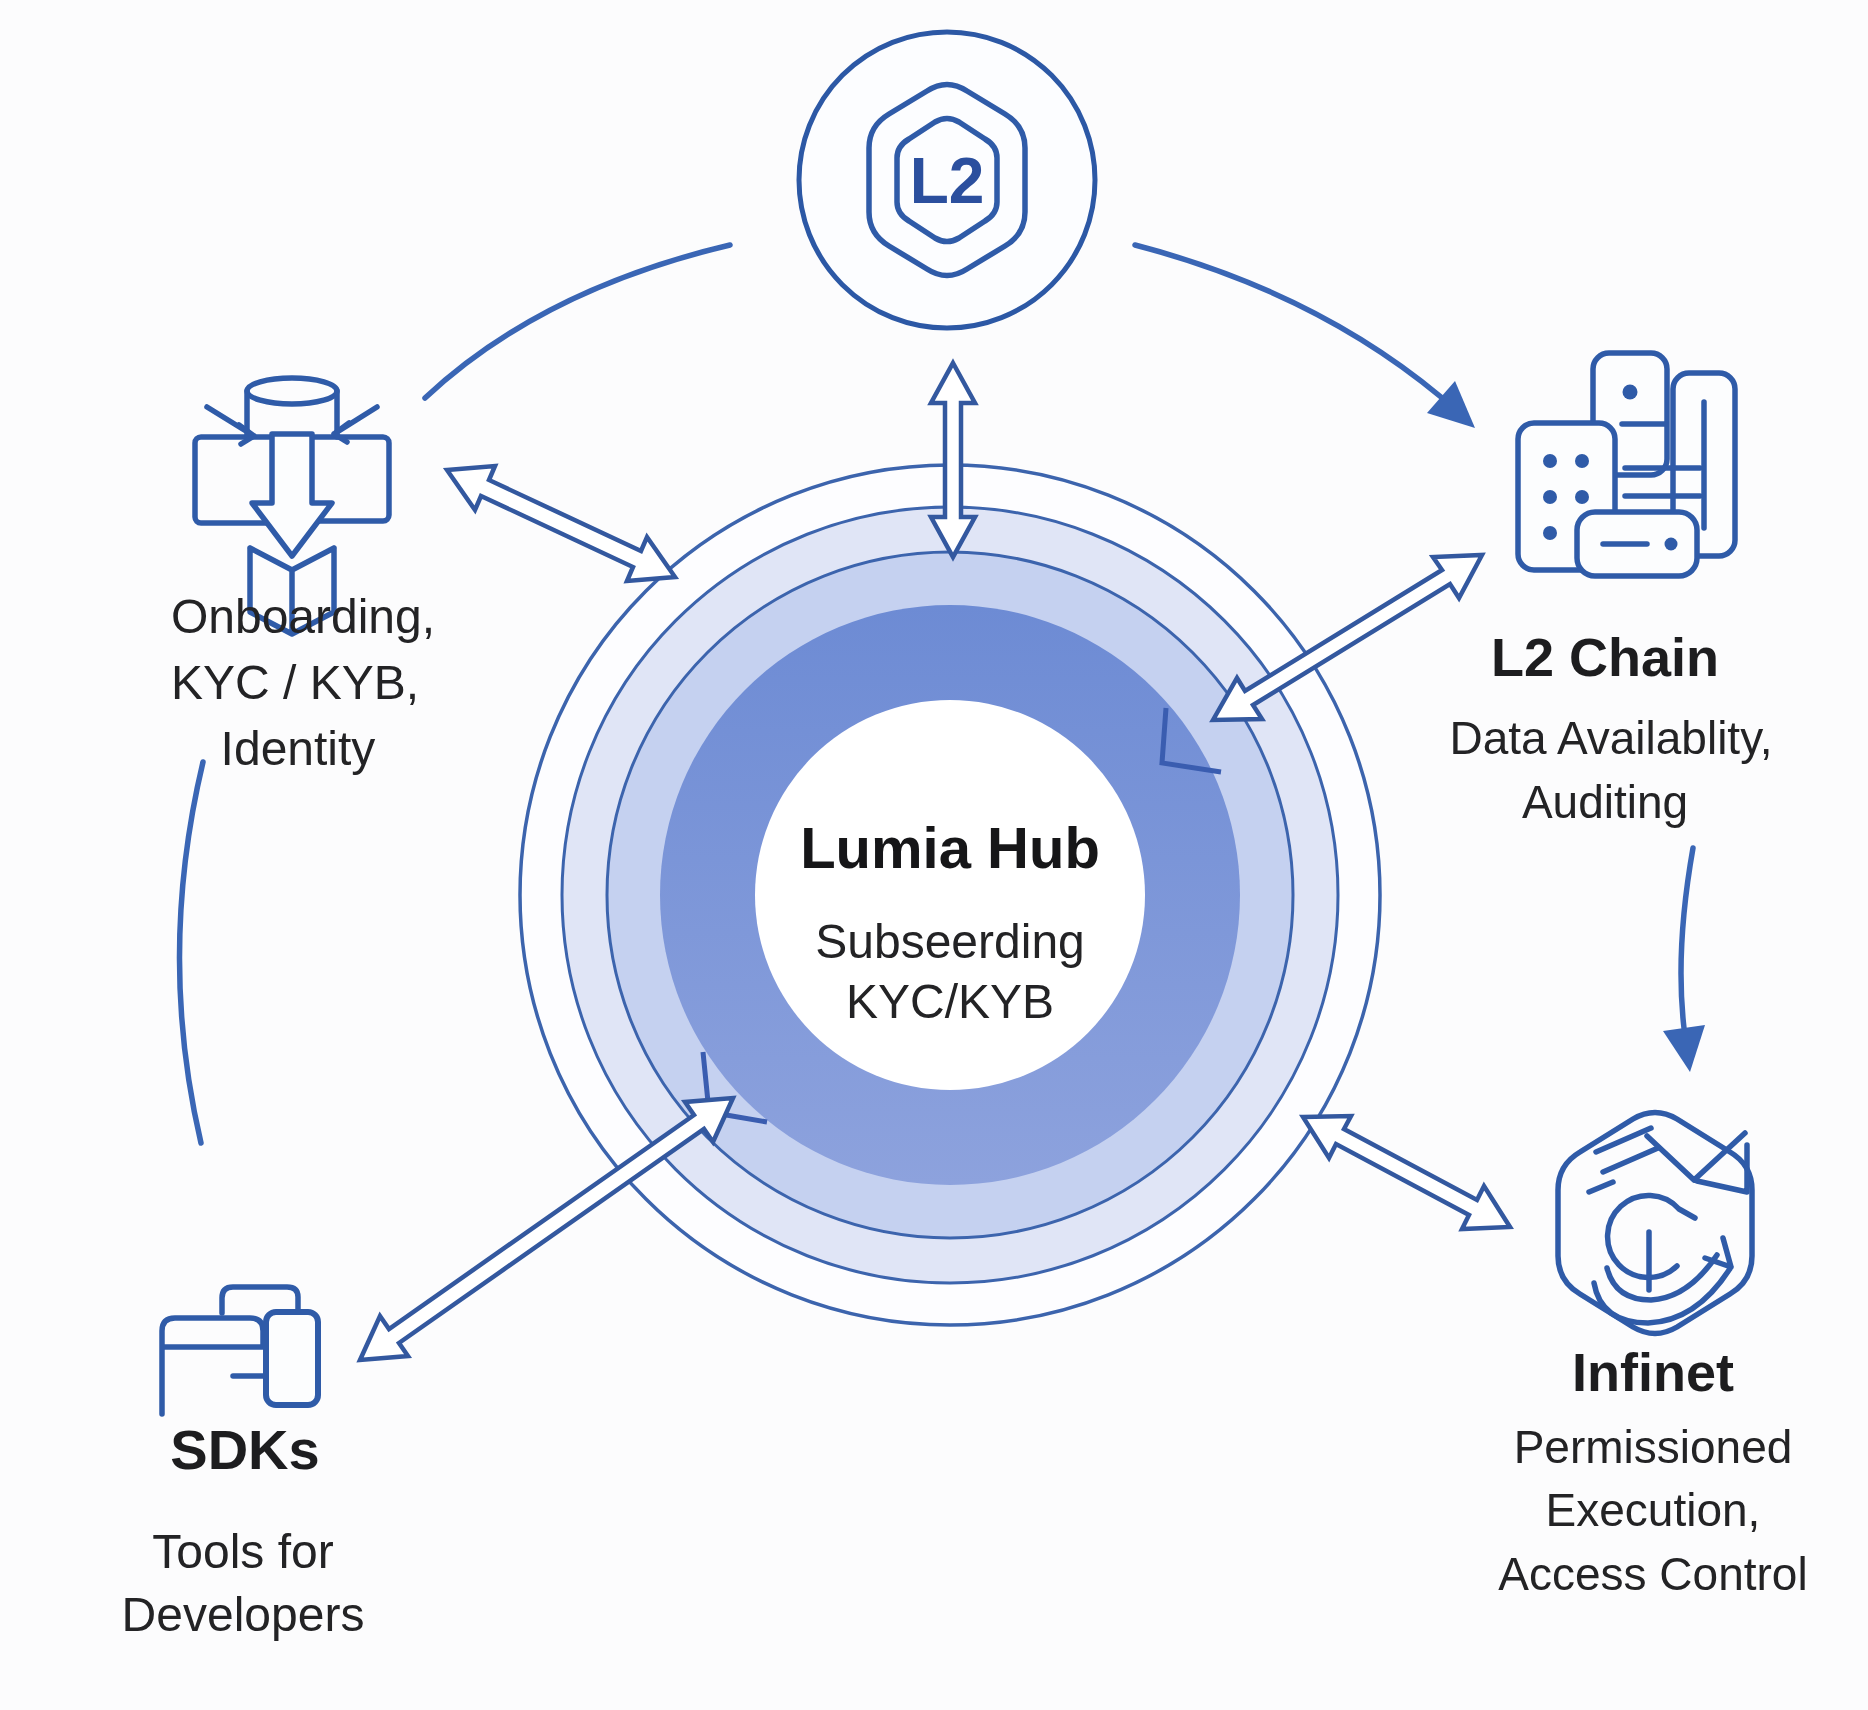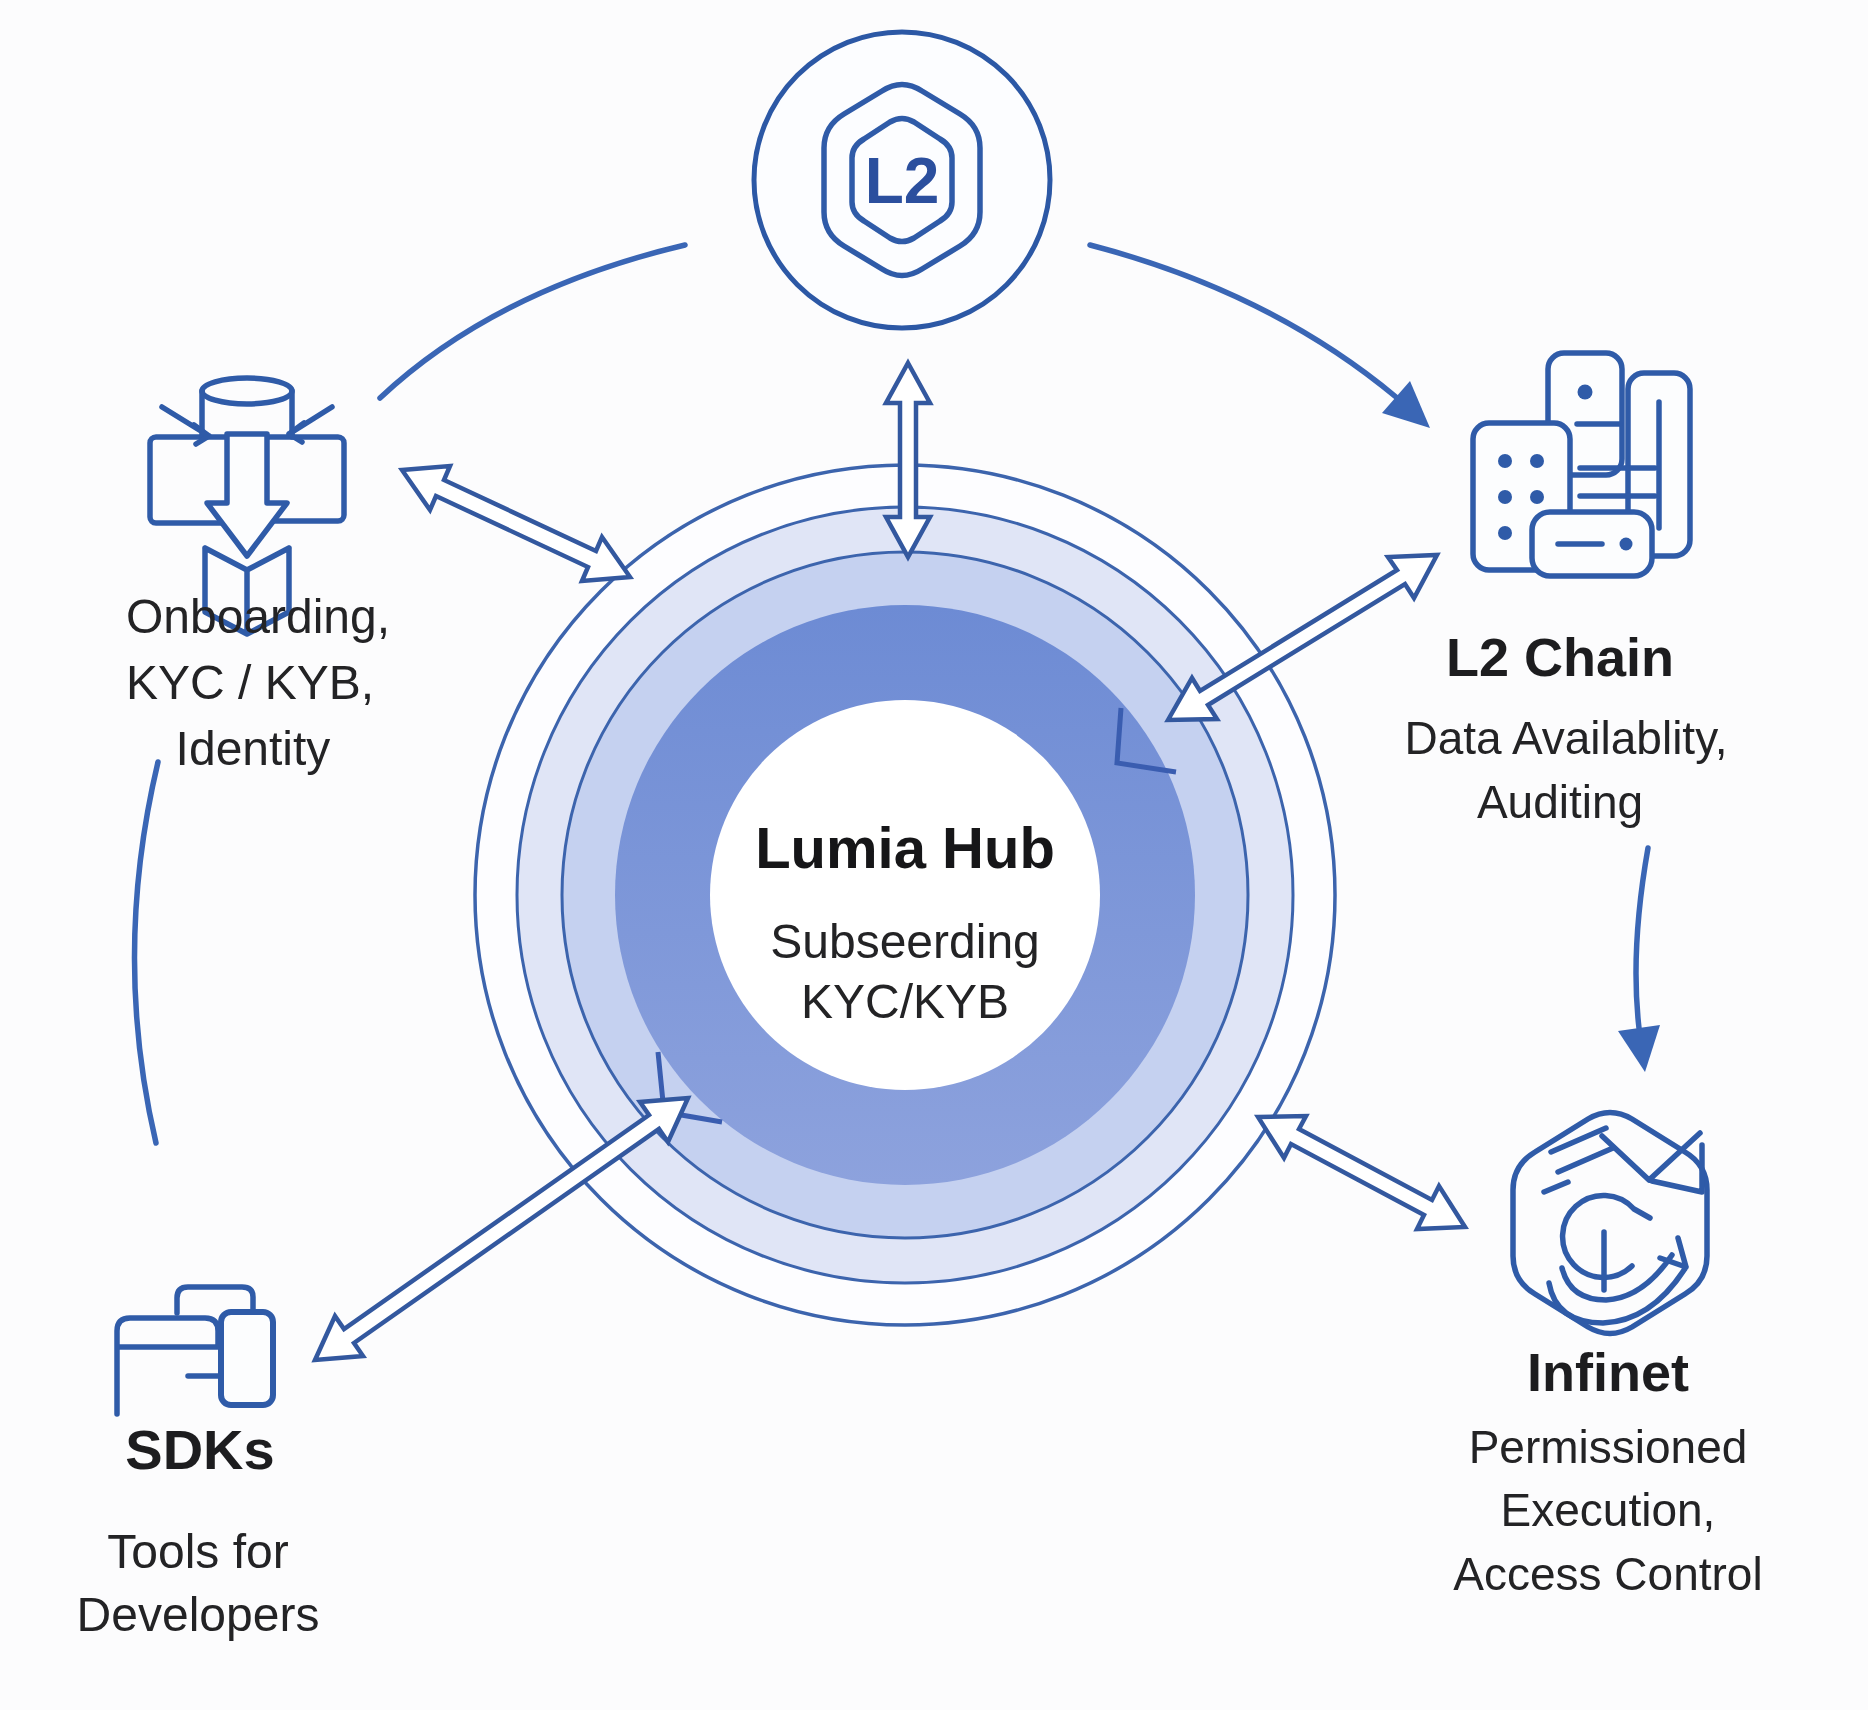--- a/index.html
+++ b/index.html
@@ -4,21 +4,21 @@
 <style>
   html, body {
     margin: 0;
     padding: 0;
     background: #fcfcfd;
     width: 1868px;
     height: 1710px;
     overflow: hidden;
     font-family: "Liberation Sans", sans-serif;
   }
-  #canvas-wrap { position: relative; width: 1610px; height: 1710px; }
+  #canvas-wrap { position: relative; width: 1610px; height: 1710px; padding-left: 45px; }
   svg { display: block; }
   .node-title   { font-weight: 700; fill: #1d1d1f; }
   .node-sub     { font-weight: 400; fill: #232325; }
   .hub-title    { font-weight: 700; fill: #161618; }
   .hub-sub      { font-weight: 400; fill: #232325; }
   .badge-label  { font-weight: 700; fill: #2b4f9e; }
   .icon-stroke  { stroke: #2f5ba8; fill: none; stroke-width: 5.5; stroke-linejoin: round; stroke-linecap: round; }
   .icon-fill-bg { fill: #fcfdfe; }
   .double-arrow { fill: #ffffff; stroke: #33589f; stroke-width: 4.5; stroke-linejoin: miter; }
   .thin-arc     { fill: none; stroke: #3a66b5; stroke-width: 5.5; stroke-linecap: round; }

